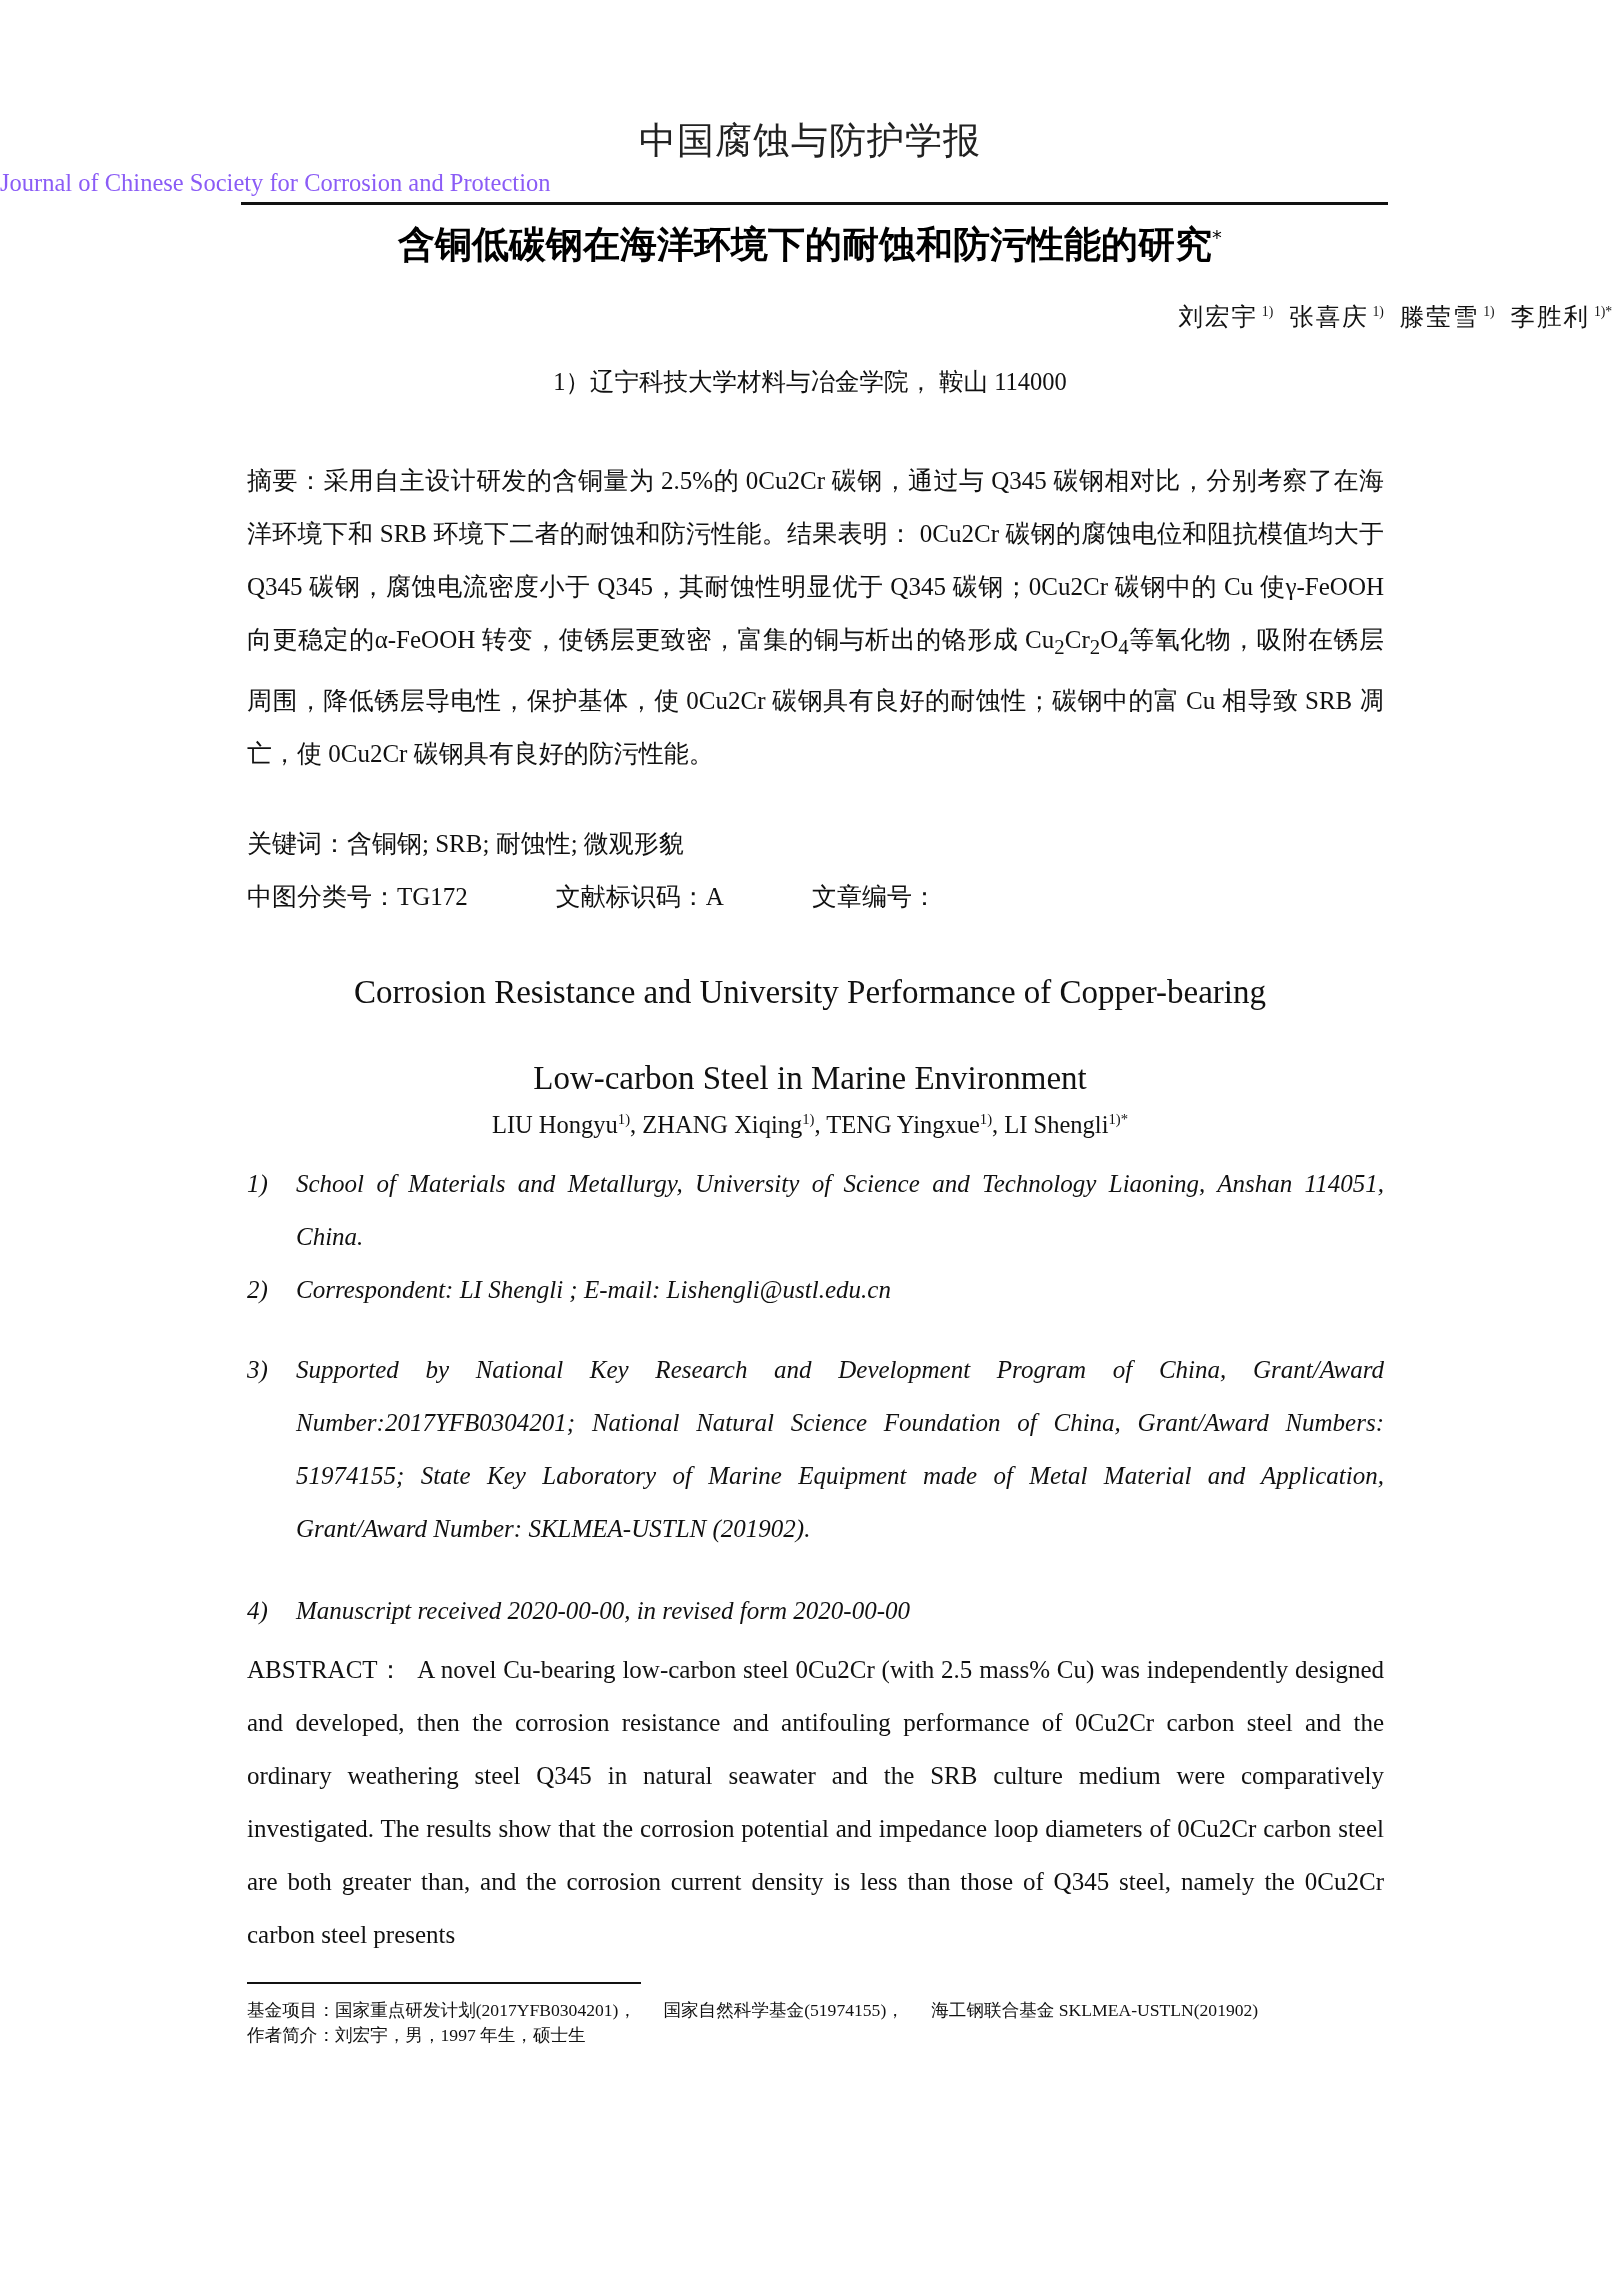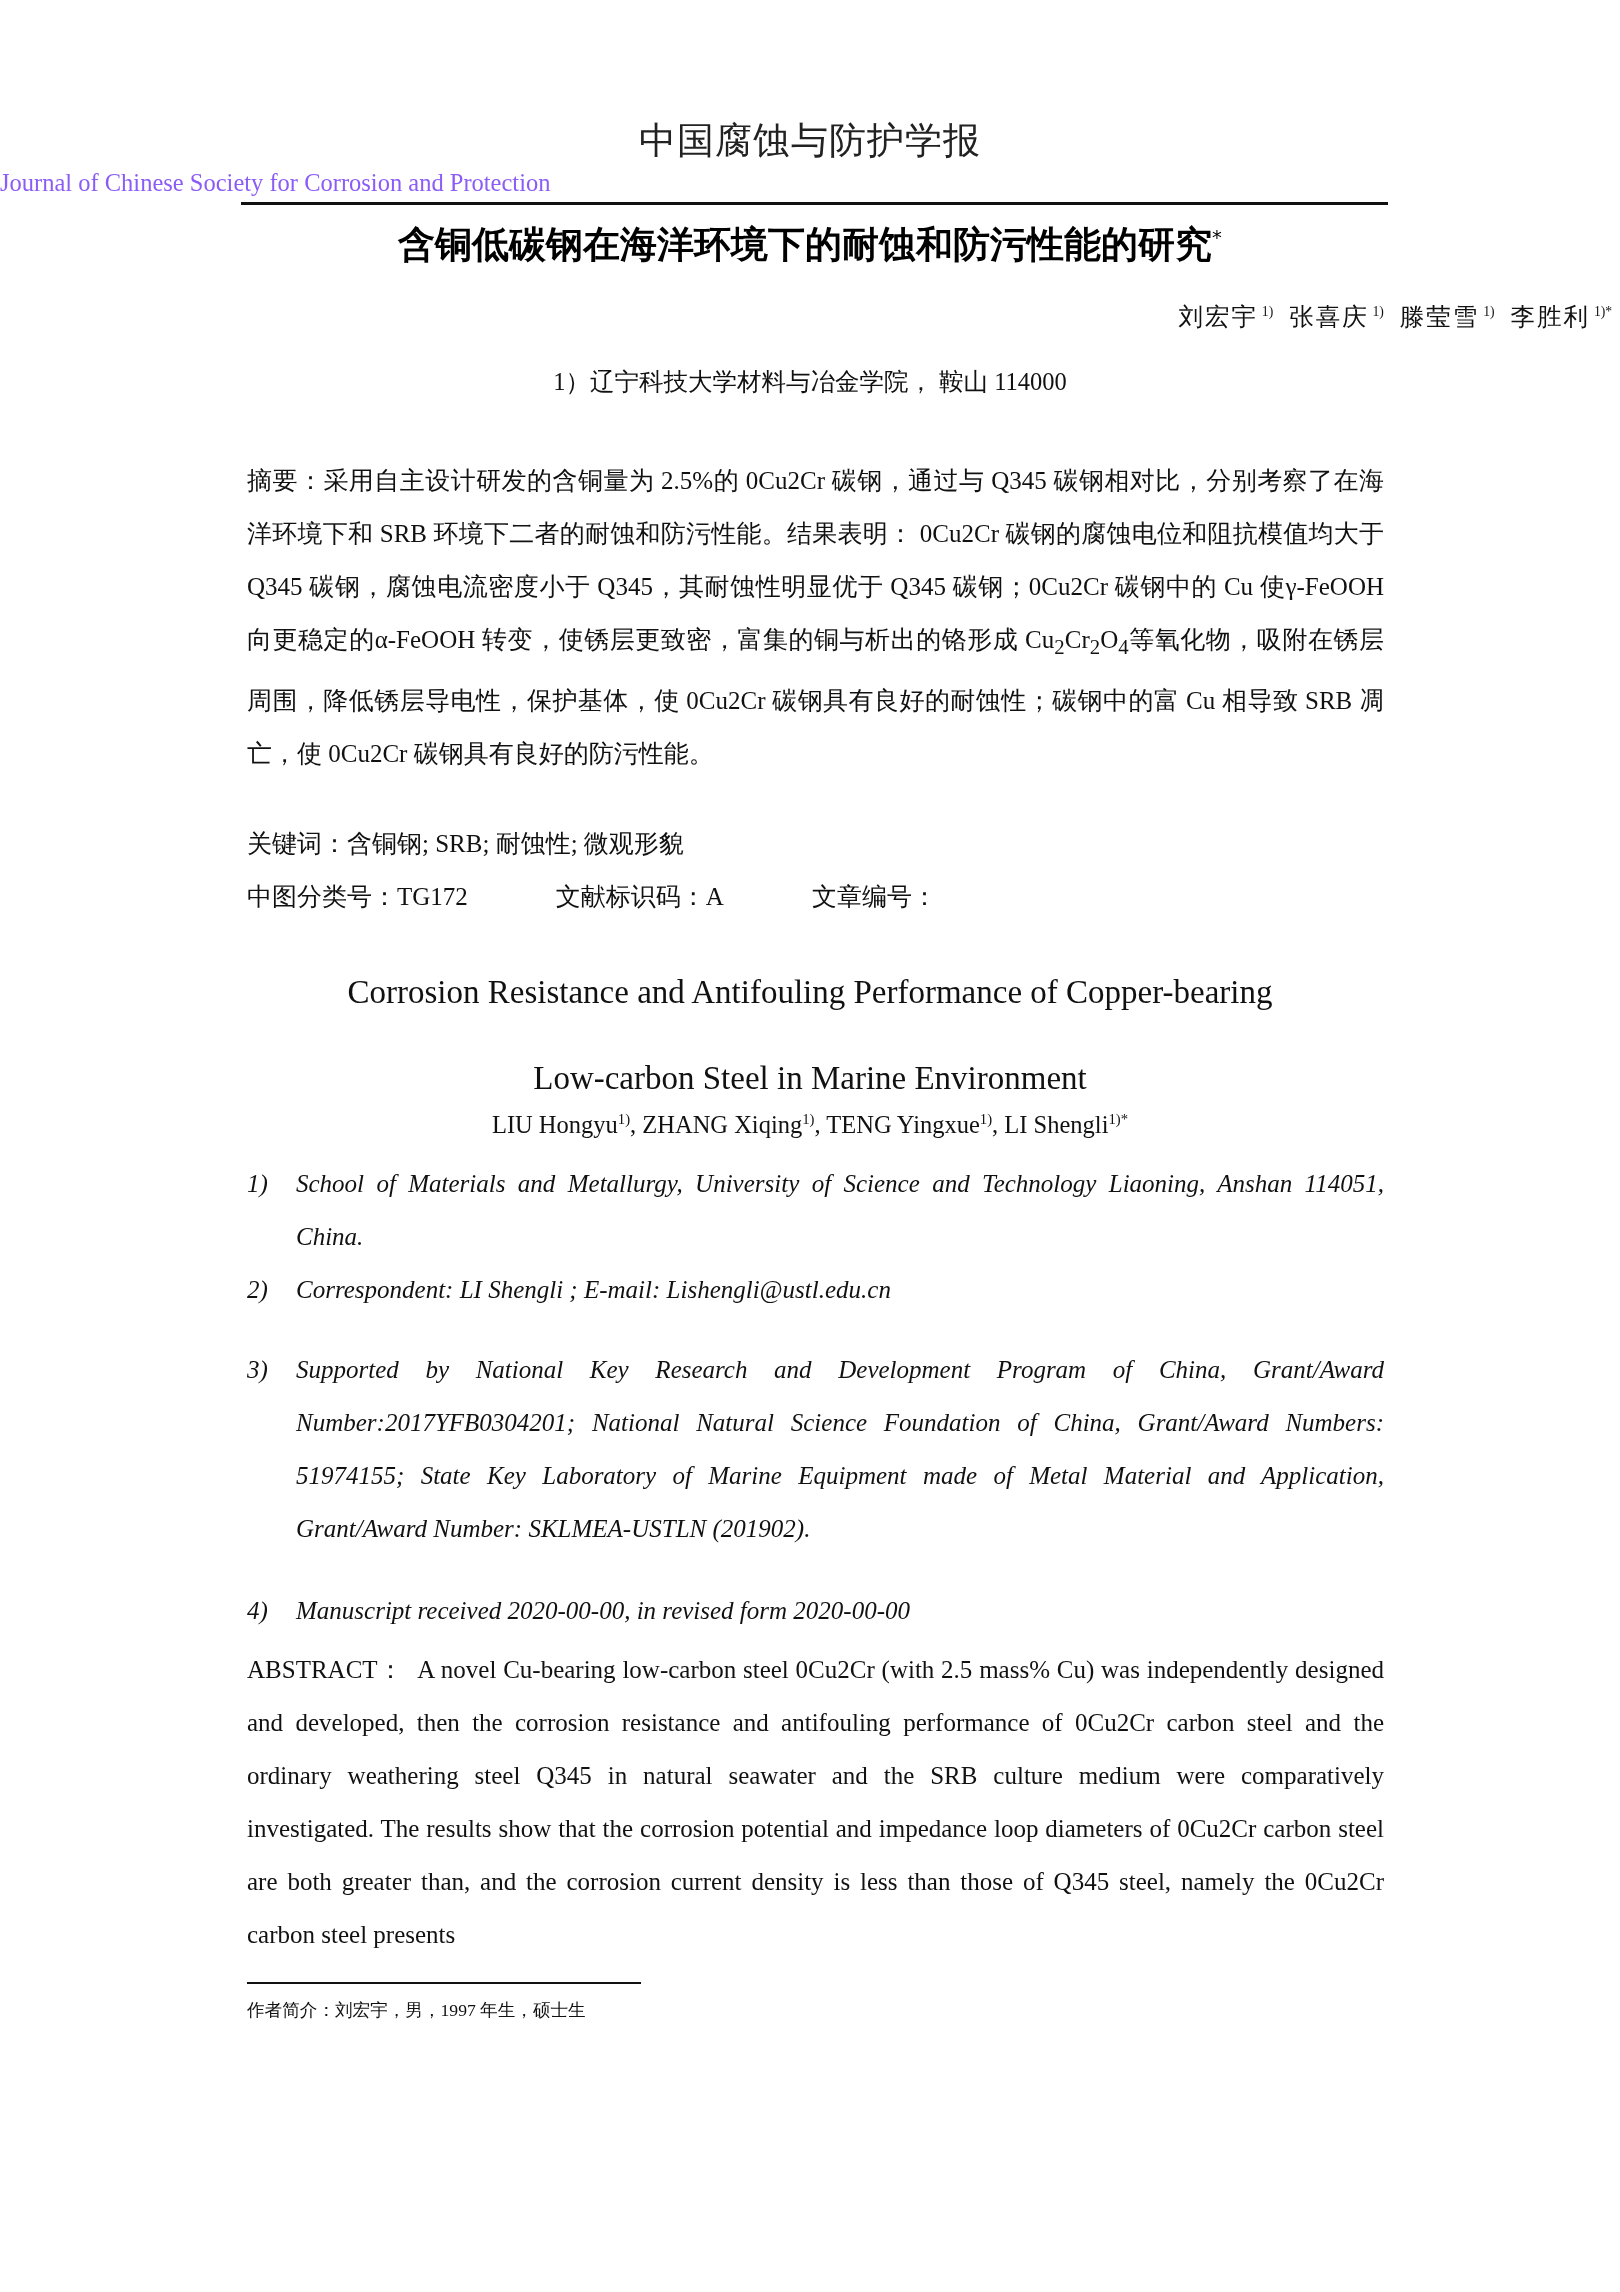--- a/index.html
+++ b/index.html
@@ -64,21 +64,21 @@
 <div class="abs keywords">
   <span>关键词：</span><span>含铜钢; SRB; 耐蚀性; 微观形貌</span>
 </div>
 
 <div class="abs classif">
   <span class="item"><span>中图分类号：</span><span>TG172</span></span>
   <span class="item"><span>文献标识码：</span><span>A</span></span>
   <span class="item"><span>文章编号：</span><span></span></span>
 </div>
 
-<div class="abs title-en" style="padding: 0 323px; box-sizing: border-box;">Corrosion Resistance and Antifouling Performance of Copper-bearing Low-carbon Steel in Marine Environment</div>
+<div class="abs title-en" style="padding: 0 323px; box-sizing: border-box;">Corrosion Resistance and University Performance of Copper-bearing Low-carbon Steel in Marine Environment</div>
 
 <div class="abs authors-en">
   <span>LIU Hongyu</span><sup>1)</sup><span>, </span>
   <span>ZHANG Xiqing</span><sup>1)</sup><span>, </span>
   <span>TENG Yingxue</span><sup>1)</sup><span>, </span>
   <span>LI Shengli</span><sup>1)*</sup>
 </div>
 
 <div class="abs notes" style="top:1157px;">
   <div class="note" style="top:0px;">
@@ -99,15 +99,21 @@
   </div>
 </div>
 
 <div class="abs para abstract-en">
   <span class="label">ABSTRACT：</span><span>A novel Cu-bearing low-carbon steel 0Cu2Cr (with 2.5 mass% Cu) was independently designed and developed,  then the corrosion resistance and antifouling performance of 0Cu2Cr carbon steel and the ordinary weathering steel Q345 in natural seawater and the SRB culture medium were comparatively investigated. The results show that the corrosion potential and impedance loop diameters of 0Cu2Cr carbon steel are both greater than, and the corrosion current density is less than those of Q345 steel, namely the 0Cu2Cr carbon steel presents</span>
 </div>
 
 <div class="abs fn-rule"></div>
 
 <div class="abs footnotes">
+  <div class="fund-line">
+    <span>基金项目：</span>
+    <span class="g">国家重点研发计划(2017YFB0304201)，</span>
+    <span class="g">国家自然科学基金(51974155)，</span>
+    <span>海工钢联合基金 SKLMEA-USTLN(201902)</span>
+  </div>
   <div>作者简介：刘宏宇，男，1997 年生，硕士生</div>
 </div>
 
 
 </body></html>

